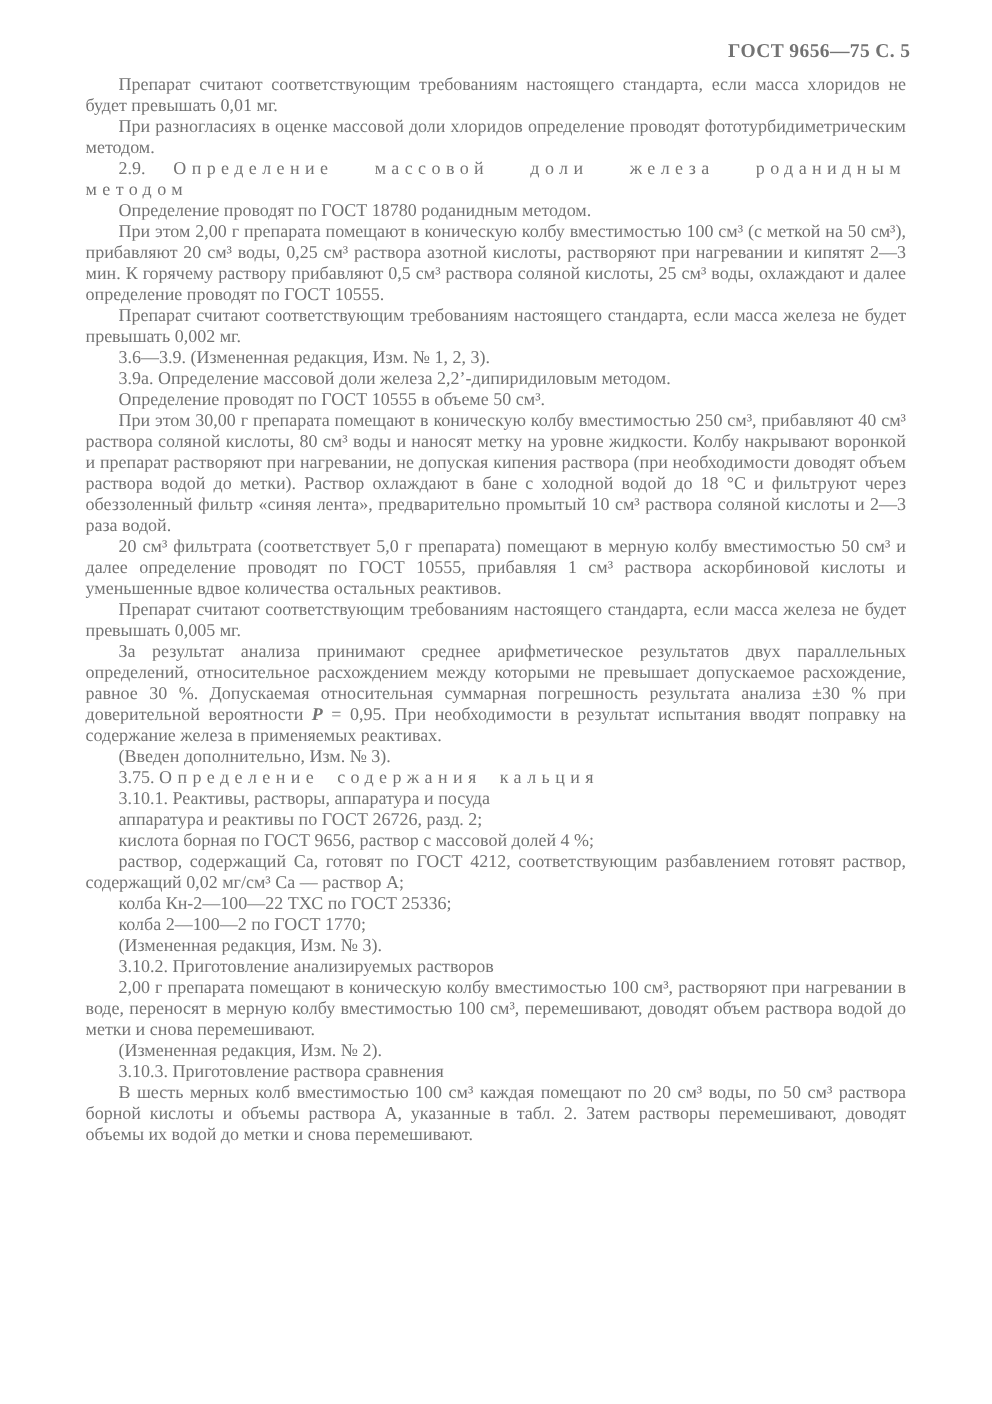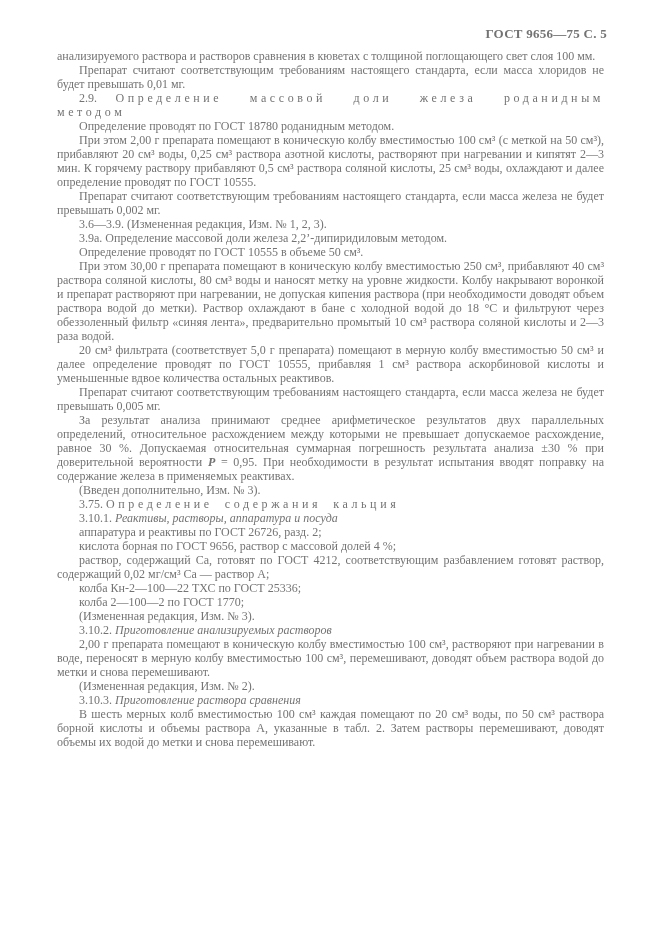--- a/index.html
+++ b/index.html
@@ -37,32 +37,32 @@
     line-height: 14px;
   }
   p.para {
     margin: 0;
     padding: 0;
   }
   p.para.indent {
     text-indent: 22px;
   }
   .bold { font-weight: normal; }
-  .italic { font-style: italic; }
+  .italic { }
   .bolditalic { font-weight: bold; font-style: italic; }
   .spaced { letter-spacing: 0.30em; word-spacing: 0.45em; }
 </style>
 </head>
 <body>
 
 <div class="page">
   <div class="page-header">ГОСТ 9656—75 С. 5</div>
   <div class="doc-body">
-      <p class="para"><span>анализируемого раствора и растворов сравнения в кюветах с толщиной поглощающего свет слоя 100 мм.</span></p>
       <p class="para indent"><span>Препарат считают соответствующим требованиям настоящего стандарта, если масса хлоридов не будет превышать 0,01 мг.</span></p>
+      <p class="para indent"><span>При разногласиях в оценке массовой доли хлоридов определение проводят фототурбидиметрическим методом.</span></p>
       <p class="para indent"><span>2.9. </span><span class="spaced">Определение массовой доли железа роданидным методом</span></p>
       <p class="para indent"><span>Определение проводят по ГОСТ 18780 роданидным методом.</span></p>
       <p class="para indent"><span>При этом 2,00 г препарата помещают в коническую колбу вместимостью 100 см³ (с меткой на 50 см³), прибавляют 20 см³ воды, 0,25 см³ раствора азотной кислоты, растворяют при нагревании и кипятят 2—3 мин. К горячему раствору прибавляют 0,5 см³ раствора соляной кислоты, 25 см³ воды, охлаждают и далее определение проводят по ГОСТ 10555.</span></p>
       <p class="para indent"><span>Препарат считают соответствующим требованиям настоящего стандарта, если масса железа не будет превышать 0,002 мг.</span></p>
       <p class="para indent"><span>3.6—3.9. </span><span class="bold">(Измененная редакция, Изм. № 1, 2, 3).</span></p>
       <p class="para indent"><span>3.9а.  Определение массовой доли железа 2,2’-дипиридиловым методом.</span></p>
       <p class="para indent"><span>Определение проводят по ГОСТ 10555 в объеме 50 см³.</span></p>
       <p class="para indent"><span>При этом 30,00 г препарата помещают в коническую колбу вместимостью 250 см³, прибавляют 40 см³ раствора соляной кислоты, 80 см³ воды и наносят метку на уровне жидкости. Колбу накрывают воронкой и препарат растворяют при нагревании, не допуская кипения раствора (при необходимости доводят объем раствора водой до метки). Раствор охлаждают в бане с холодной водой до 18 °С и фильтруют через обеззоленный фильтр «синяя лента», предварительно промытый 10 см³ раствора соляной кислоты и 2—3 раза водой.</span></p>
       <p class="para indent"><span>20 см³ фильтрата (соответствует 5,0 г препарата) помещают в мерную колбу вместимостью 50 см³ и далее определение проводят по ГОСТ 10555, прибавляя 1 см³ раствора аскорбиновой кислоты и уменьшенные вдвое количества остальных реактивов.</span></p>
       <p class="para indent"><span>Препарат считают соответствующим требованиям настоящего стандарта, если масса железа не будет превышать 0,005 мг.</span></p>

